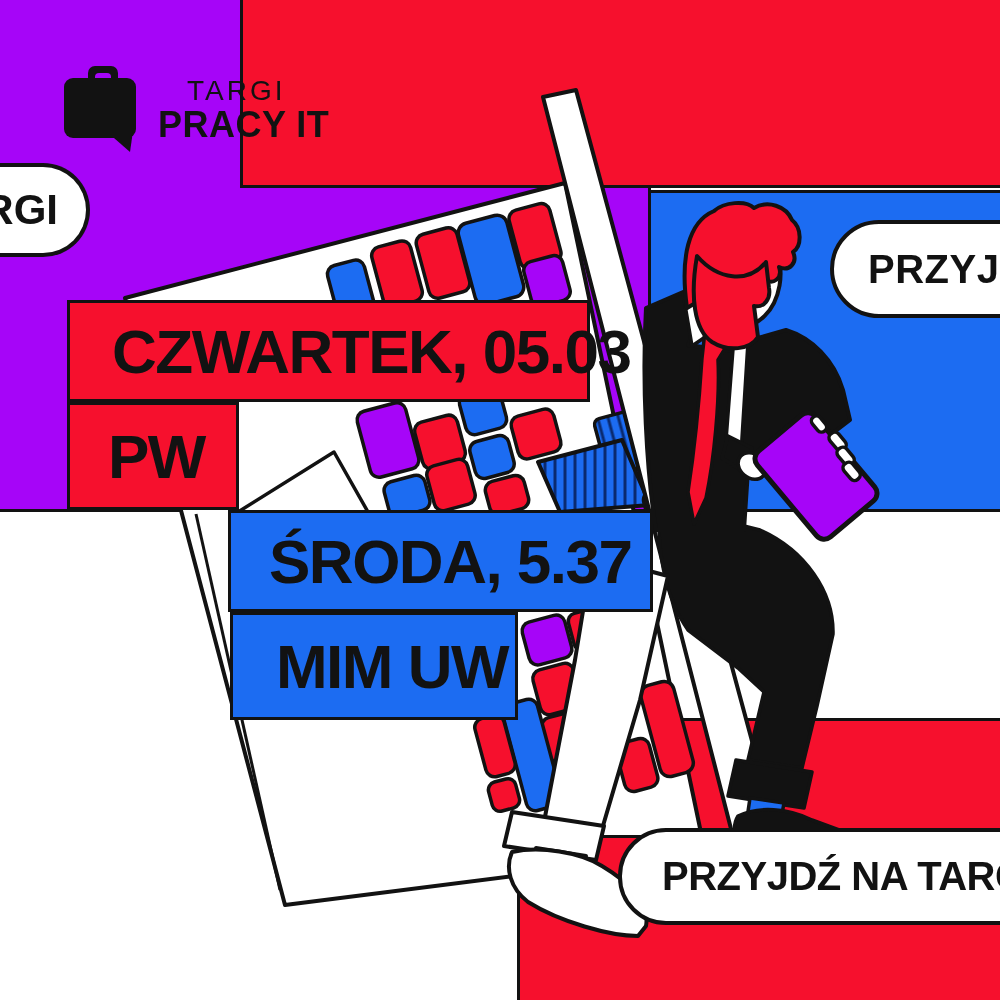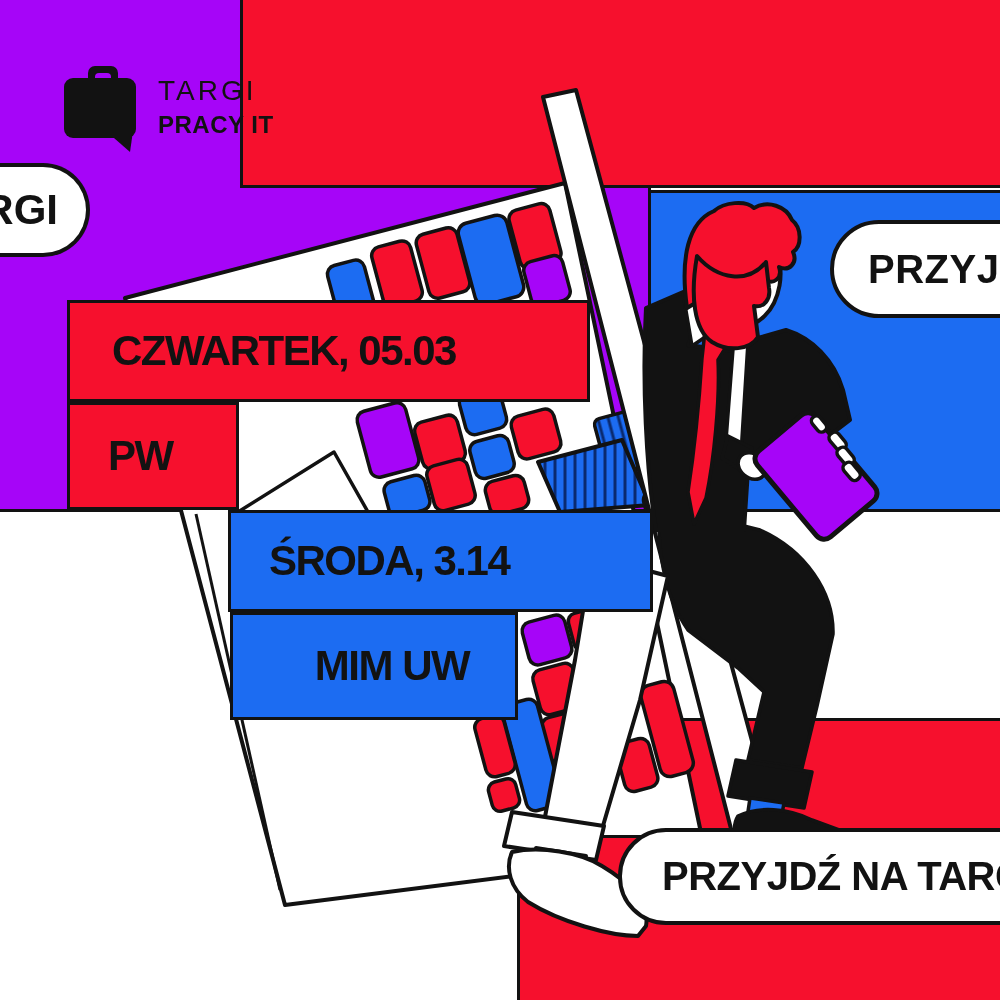--- a/index.html
+++ b/index.html
@@ -13,41 +13,41 @@
   .block-purple{left:0;top:-6px;width:651px;height:518px;background:var(--purple);border-left:none;border-top:none;}
   .block-red-top{left:240px;top:-6px;width:766px;height:194px;background:var(--red);border-right:none;border-top:none;}
   .block-blue-right{left:648px;top:190px;width:358px;height:322px;background:var(--blue);border-right:none;}
   .block-red-band{left:648px;top:718px;width:358px;height:117px;background:var(--red);border-right:none;}
   .block-red-bottom{left:517px;top:835px;width:489px;height:171px;background:var(--red);border-right:none;border-bottom:none;}
   
   .lay{position:absolute;left:0;top:0;width:1000px;height:1000px;pointer-events:none;}
   .z1{z-index:1}.z2{z-index:2}.z3{z-index:3}.z4{z-index:4}.z5{z-index:5}.z6{z-index:6}
   
   .banner{position:absolute;display:flex;align-items:center;border:3px solid var(--ink);
-    font-weight:700;font-size:42px;letter-spacing:-1.5px;color:var(--ink);white-space:nowrap;}
+    font-weight:700;font-size:62px;letter-spacing:-1.5px;color:var(--ink);white-space:nowrap;}
   .banner-red{background:var(--red);}
   .banner-blue{background:var(--blue);}
   .banner-czwartek{left:67px;top:300px;width:523px;height:102px;padding-left:42px;}
   .banner-pw{left:67px;top:402px;width:172px;height:108px;padding-left:38px;}
   .banner-sroda{left:228px;top:510px;width:425px;height:102px;padding-left:38px;}
   .banner-mim{left:230px;top:612px;width:288px;height:108px;padding-left:36px;justify-content:center;}
   
   .bubble{position:absolute;background:#fff;border:4px solid var(--ink);display:flex;align-items:center;
     font-weight:700;color:var(--ink);white-space:nowrap;}
   .bubble-left{left:-96px;top:163px;width:186px;height:94px;border-radius:0 47px 47px 0;
     justify-content:flex-end;padding-right:28px;font-size:42px;border-left:none;}
   .bubble-right{left:830px;top:220px;width:270px;height:98px;border-radius:49px 0 0 49px;
     padding-left:34px;font-size:40px;letter-spacing:0.5px;}
   .bubble-bottom{left:618px;top:828px;width:440px;height:97px;border-radius:48px 0 0 48px;
     padding-left:40px;font-size:40px;letter-spacing:-0.5px;}
   
   .logo-icon{position:absolute;left:60px;top:60px;}
   .logo-text{position:absolute;left:158px;top:74px;line-height:34px;color:var(--ink);}
-  .logo-line1{font-size:28px;font-weight:500;letter-spacing:3px;}
-  .logo-line2{font-size:24px;font-weight:800;letter-spacing:0.5px;}
+  .logo-line1{font-size:28px;font-weight:500;letter-spacing:3px;margin-left:29px;}
+  .logo-line2{font-size:36px;font-weight:800;letter-spacing:0.5px;}
   
   .sk{stroke:var(--ink);stroke-width:3.5;stroke-linejoin:round;}
   .sk4{stroke:var(--ink);stroke-width:4;stroke-linejoin:round;}
   .f-red{fill:var(--red)} .f-blue{fill:var(--blue)} .f-purple{fill:var(--purple)}
   .f-white{fill:#ffffff} .f-ink{fill:var(--ink)} .f-none{fill:none}
 </style>
 </head>
 <body>
 
 <div class="poster">
@@ -147,21 +147,21 @@
     </g>
   </svg>
 
   <div class="banner banner-red banner-czwartek z5">
     <span>CZWARTEK, 05.03</span>
   </div>
   <div class="banner banner-red banner-pw z5">
     <span>PW</span>
   </div>
   <div class="banner banner-blue banner-sroda z5">
-    <span>ŚRODA, 3.14</span>
+    <span>ŚRODA, 5.37</span>
   </div>
   <div class="banner banner-blue banner-mim z5">
     <span>MIM UW</span>
   </div>
 
   <div class="bubble bubble-left z6">
     <span>RGI</span>
   </div>
   <div class="bubble bubble-right z6">
     <span>PRZYJD</span>

